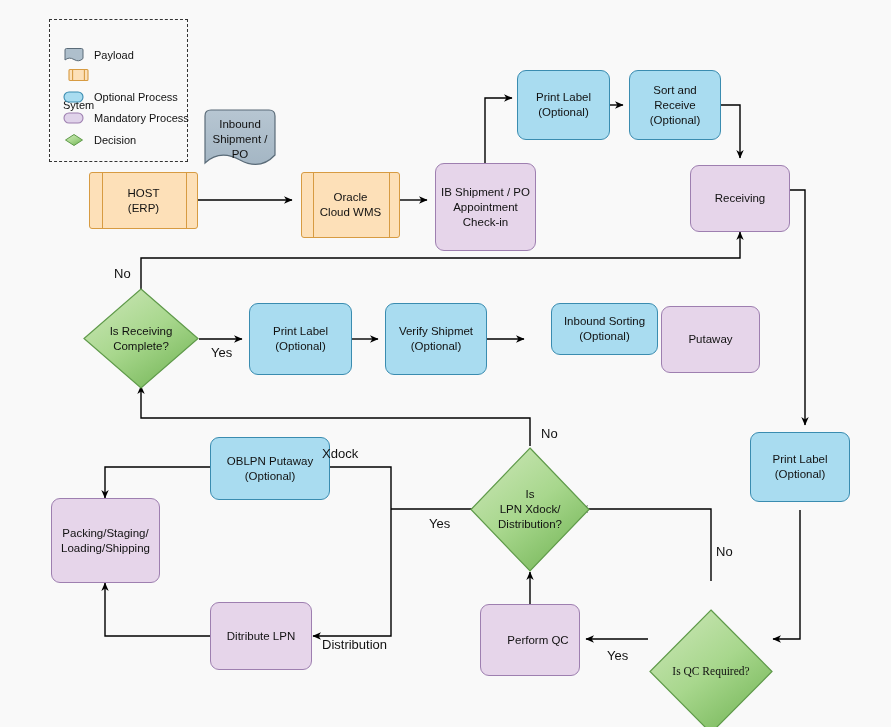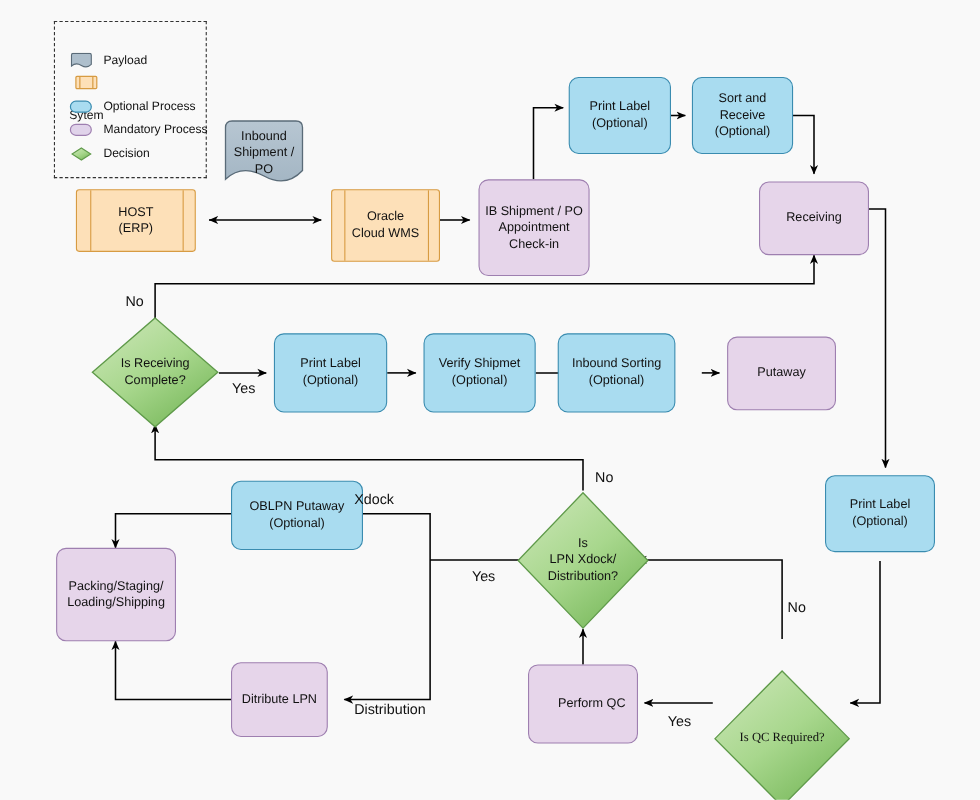--- a/index.html
+++ b/index.html
@@ -151,21 +151,21 @@
 
   <div class="node payload" style="left:200px;top:108px;width:80px;height:63px;">
     <svg class="psvg" width="80" height="63" viewBox="0 0 80 63">
       <path d="M5,8 Q5,2 11,2 L69,2 Q75,2 75,8 L75,47 Q60,63 40,52 Q20,41 5,55 Z" fill="url(#pgrad)" stroke="#5a6b78" stroke-width="1.2"></path>
     </svg>
     <span class="lbl">Inbound
 Shipment /
 PO</span>
   </div>
 
-  <div class="node system" style="left:69px;top:172px;width:109px;height:57px;">
+  <div class="node system" style="left:89px;top:172px;width:109px;height:57px;">
     <span class="bar" style="left:12px;"></span>
     <span class="bar" style="left:96px;"></span>
     <span class="lbl">HOST
 (ERP)</span>
   </div>
 
   <div class="node system" style="left:301px;top:172px;width:99px;height:66px;">
     <span class="bar" style="left:11px;"></span>
     <span class="bar" style="left:87px;"></span>
     <span class="lbl">Oracle
@@ -204,21 +204,21 @@
   <div class="node proc-opt" style="left:249px;top:303px;width:103px;height:72px;">
     <span class="lbl">Print Label
 (Optional)</span>
   </div>
 
   <div class="node proc-opt" style="left:385px;top:303px;width:102px;height:72px;">
     <span class="lbl">Verify Shipmet
 (Optional)</span>
   </div>
 
-  <div class="node proc-opt" style="left:507px;top:303px;width:107px;height:72px;">
+  <div class="node proc-opt" style="left:551px;top:303px;width:107px;height:52px;">
     <span class="lbl">Inbound Sorting
 (Optional)</span>
   </div>
 
   <div class="node proc-mand" style="left:661px;top:306px;width:99px;height:67px;">
     <span class="lbl">Putaway</span>
   </div>
 
   <div class="node proc-opt" style="left:750px;top:432px;width:100px;height:70px;">
     <span class="lbl">Print Label
@@ -243,21 +243,21 @@
     <span class="lbl">Is
 LPN Xdock/
 Distribution?</span>
   </div>
 
   <div class="node proc-opt" style="left:210px;top:437px;width:120px;height:63px;">
     <span class="lbl">OBLPN Putaway
 (Optional)</span>
   </div>
 
-  <div class="node proc-mand" style="left:210px;top:602px;width:88px;height:68px;">
+  <div class="node proc-mand" style="left:210px;top:602px;width:102px;height:68px;">
     <span class="lbl">Ditribute LPN</span>
   </div>
 
   <div class="node proc-mand" style="left:51px;top:498px;width:109px;height:85px;">
     <span class="lbl">Packing/Staging/
 Loading/Shipping</span>
   </div>
 
   <span class="edge-lbl" style="left:114px;top:266px;">No</span>
   <span class="edge-lbl" style="left:211px;top:345px;">Yes</span>

